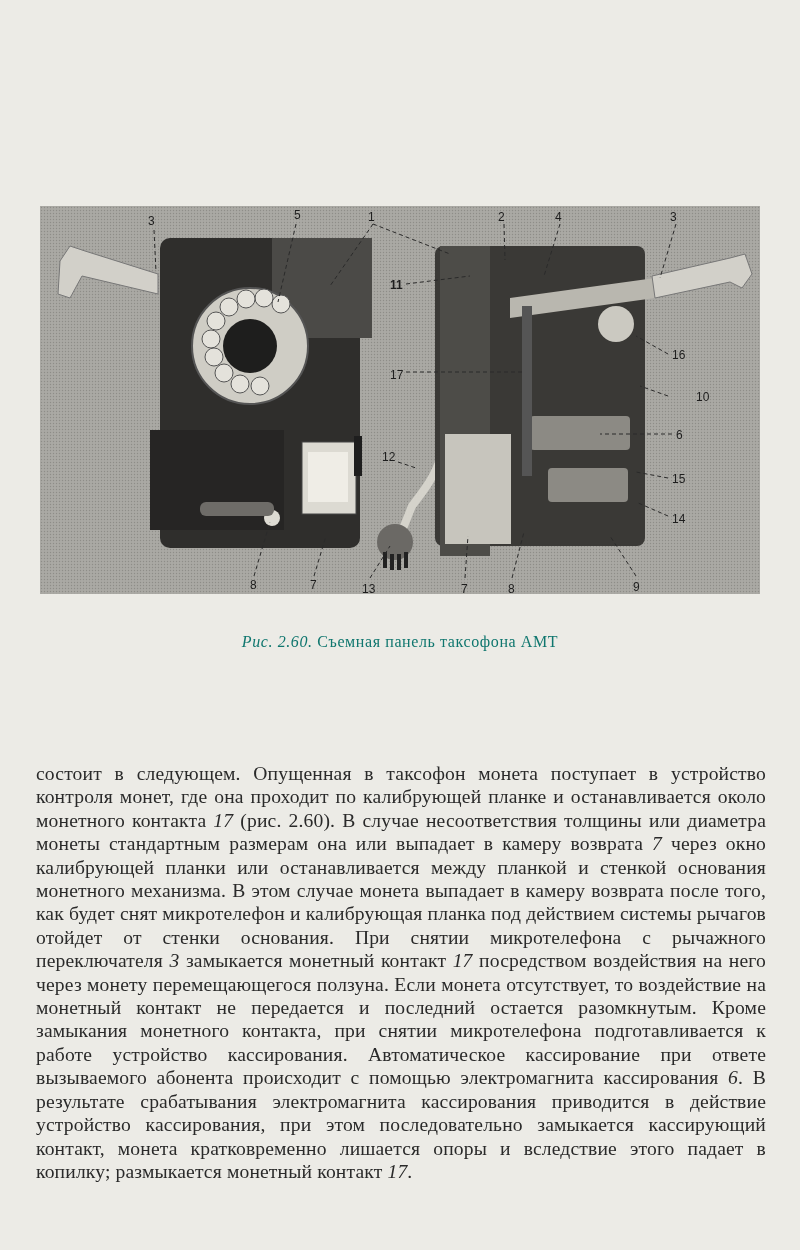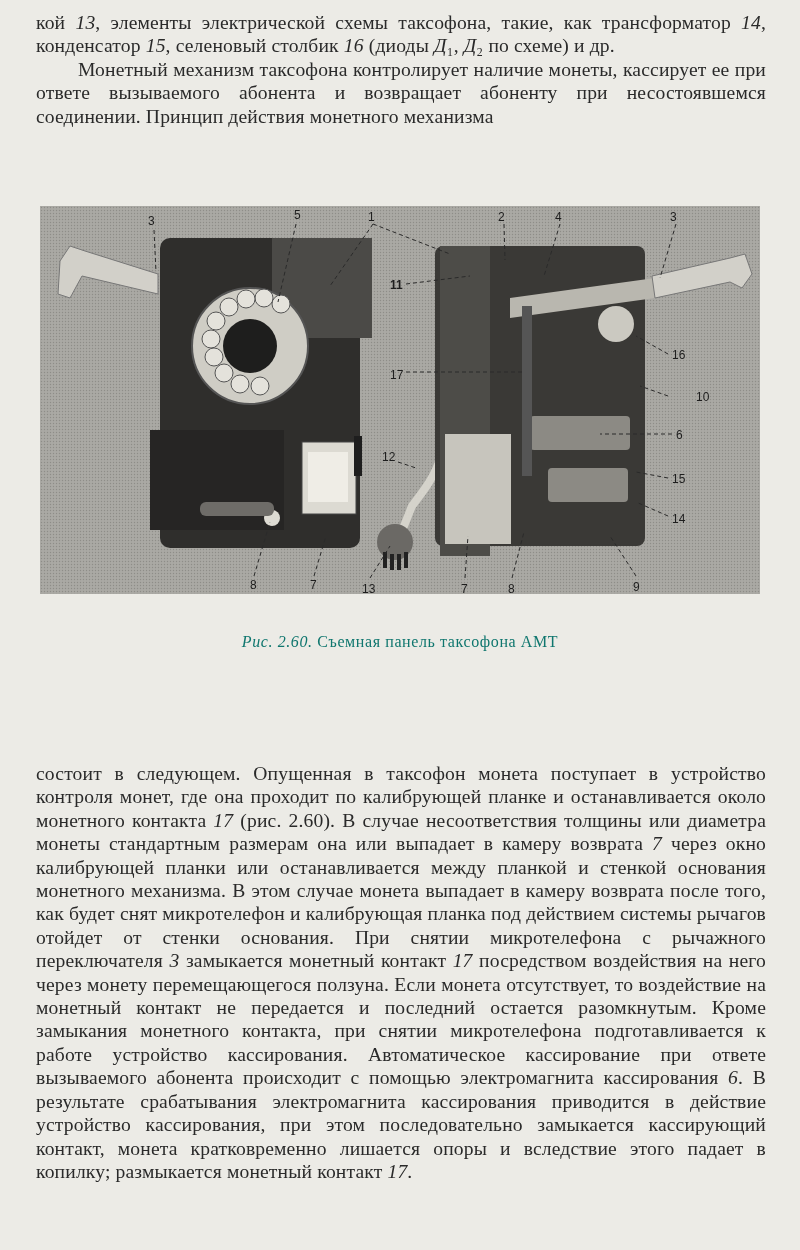--- a/index.html
+++ b/index.html
@@ -33,22 +33,20 @@
   }
   .callout {
     position:absolute; font-family:"Liberation Sans","DejaVu Sans",sans-serif;
     font-size:12px; color:#1e1e1e;
   }
 </style>
 </head>
 <body>
 
 <div class="text-block" id="top">
-  <p>кой <span class="it">13</span>, элементы электрической схемы таксофона, такие, как трансформатор <span class="it">14</span>, конденсатор <span class="it">15</span>, селеновый столбик <span class="it">16</span> (диоды <span class="it">Д</span>₁, <span class="it">Д</span>₂ по схеме) и др.</p>
-  <p class="indent">Монетный механизм таксофона контролирует наличие монеты, кассирует ее при ответе вызываемого абонента и возвращает абоненту при несостоявшемся соединении. Принцип действия монетного механизма</p>
 </div>
 
 <div class="figure">
   <svg width="720" height="388" viewBox="0 0 720 388">
     <defs>
       <pattern id="halftone" width="3" height="3" patternUnits="userSpaceOnUse">
         <rect width="3" height="3" fill="#aaa9a4"></rect>
         <circle cx="1.5" cy="1.5" r="0.7" fill="#8e8d88"></circle>
       </pattern>
     </defs>

